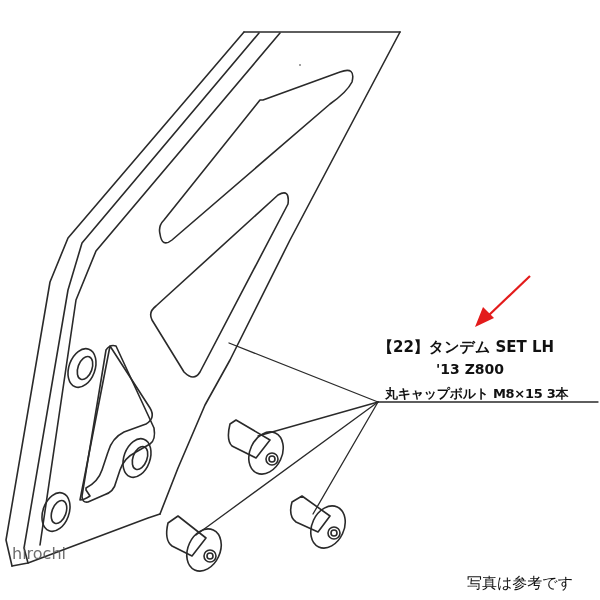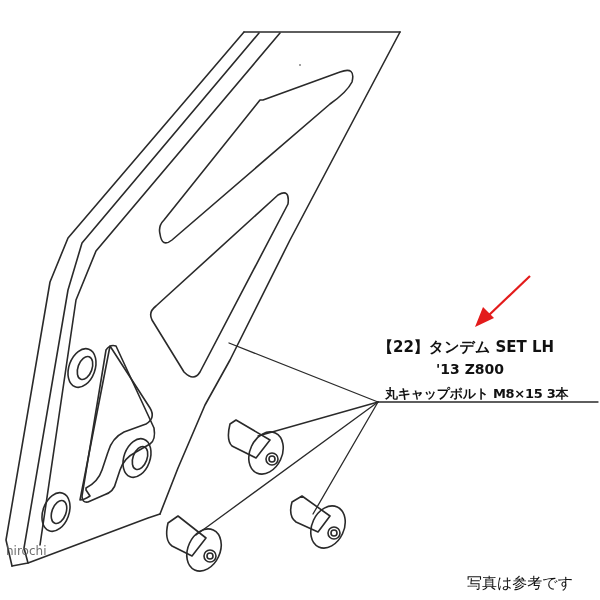--- a/index.html
+++ b/index.html
@@ -6,21 +6,21 @@
   body { width: 600px; height: 600px; position: relative; overflow: hidden;
          font-family: "DejaVu Sans", sans-serif; }
   #diagram { position: absolute; left: 0; top: 0; width: 600px; height: 600px; }
   .label-line { position: absolute; white-space: nowrap; color: #111;
                 font-family: "DejaVu Sans", sans-serif; font-weight: bold; }
   #label-title { left: 378px; top: 338px; font-size: 15px; letter-spacing: 0px; }
   #label-model { left: 436px; top: 361px; font-size: 14px; }
   #label-bolt  { left: 374px; top: 385px; font-size: 13px; letter-spacing: -0.3px; margin-left: 11px; }
   #ref-note { position: absolute; left: 467px; top: 574px; font-size: 15px; color: #111;
               font-family: "DejaVu Sans", sans-serif; text-align: right; }
-  #watermark { position: absolute; left: 6px; top: 544px; font-size: 12px; color: #555;
+  #watermark { position: absolute; left: 12px; top: 544px; font-size: 16px; color: #555;
                font-family: "DejaVu Sans", sans-serif; opacity: 0.85; }
 </style>
 </head>
 <body>
 
 <svg id="diagram" width="600" height="600" viewBox="0 0 600 600" xmlns="http://www.w3.org/2000/svg">
   <g fill="none" stroke="#2a2a2a" stroke-width="1.6" stroke-linecap="round" stroke-linejoin="round">
 
     <g>
 

